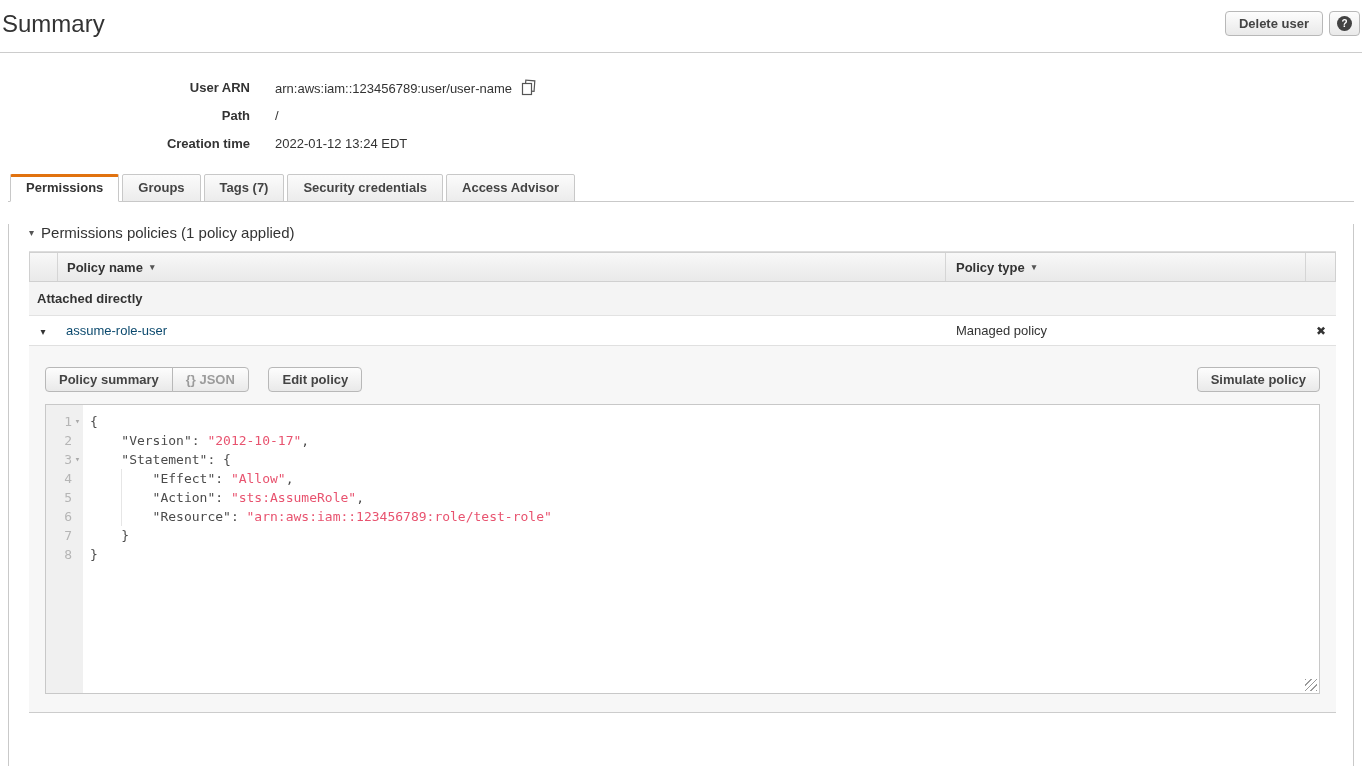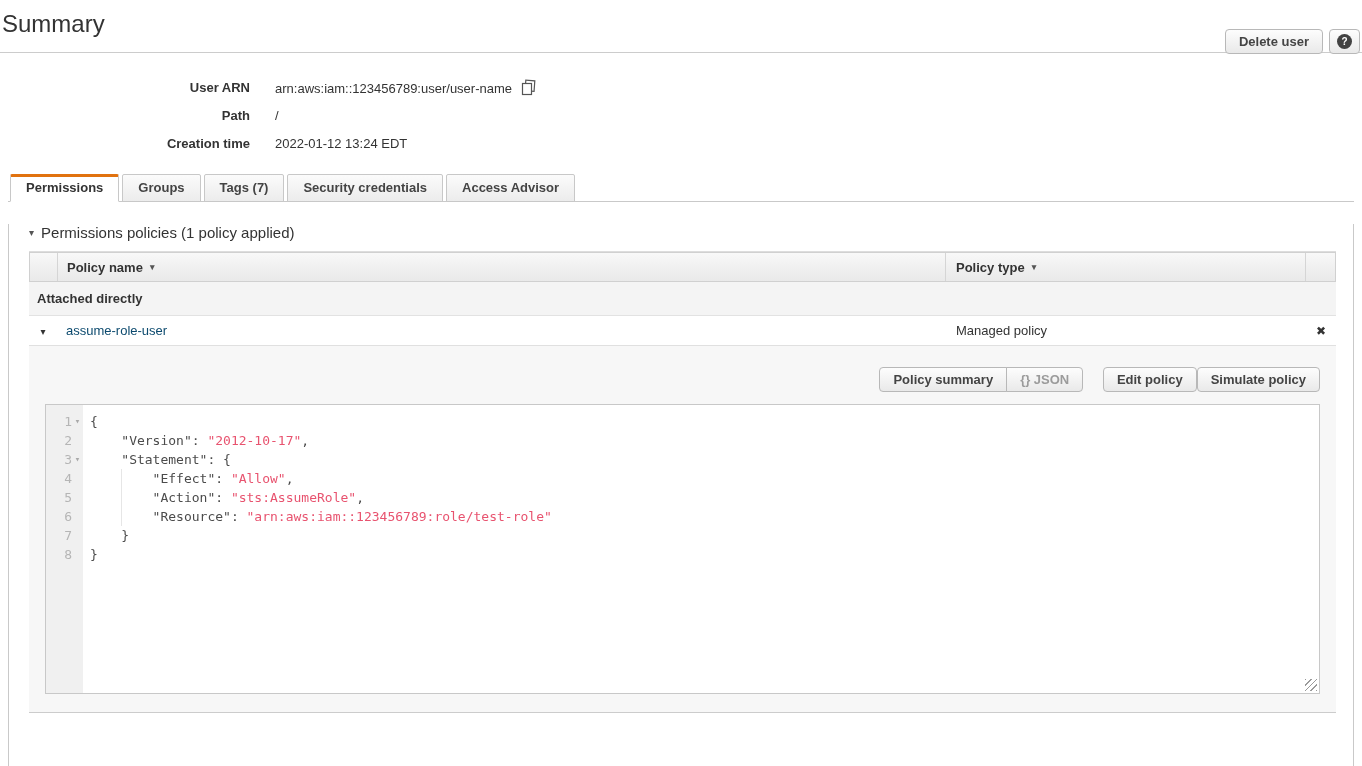--- a/index.html
+++ b/index.html
@@ -2,21 +2,21 @@
 <html><head>
 <meta charset="utf-8">
 <style>
   * { box-sizing: border-box; margin: 0; padding: 0; }
   html,body { width:1362px; height:766px; background:#fff; overflow:hidden;
               font-family:"Liberation Sans", sans-serif; font-size:13px; color:#333; }
 
   
   .page-header { position:relative; height:53px; border-bottom:1px solid #ccc; margin:0 0; }
   .page-title { font-size:24px; font-weight:400; color:#333; padding:10px 0 0 2px; }
-  .header-actions { position:absolute; right:2px; top:29px; display:flex; gap:6px;justify-content:flex-end; }
+  .header-actions { position:absolute; right:2px; top:11px; display:flex; gap:6px;justify-content:flex-end; }
   .btn { display:inline-flex; align-items:center; justify-content:center;
          background:linear-gradient(#fdfdfd,#e9e9e9); border:1px solid #b8b8b8;
          border-radius:4px; padding:4px 13px; font-weight:bold; font-size:13px;
          color:#444; cursor:pointer; height:25px; }
   .btn-help { padding:4px 7px; }
   .q-circle { width:15px; height:15px; border-radius:50%; background:#424242; color:#fff;
               font-size:10px; font-weight:bold; display:inline-flex; align-items:center;
               justify-content:center; }
 
   
@@ -68,21 +68,21 @@
   .row-expander { width:28px; text-align:center; cursor:pointer; }
   .row-expander .caret { margin:0; color:#333; }
   .row-name { flex:1; padding-left:9px; }
   .row-name a { color:#0c4a6e; text-decoration:none; cursor:pointer; }
   .row-type { width:360px; padding-left:10px; }
   .row-actions { width:30px; text-align:center; }
   .x-icon { font-size:12px; color:#333; cursor:pointer; }
 
   
   .policy-detail { background:#f7f7f7; border-bottom:1px solid #ccc; padding:21px 16px 18px; }
-  .detail-actions { display:flex; justify-content:flex-end; align-items:center; }
+  .detail-actions { display:flex; justify-content:space-between; align-items:center; }
   .seg-group { display:inline-flex; }
   .seg { border-radius:0; margin-left:-1px; }
   .seg-first { border-radius:4px 0 0 4px; margin-left:0; }
   .seg-last { border-radius:0 4px 4px 0; }
   .seg-disabled { color:#9b9b9b; }
   .btn-gap { margin-left:16px; }
 
   
   .editor { margin-top:12px; display:flex; height:290px; background:#fff;
             border:1px solid #c8c8c8; position:relative;

